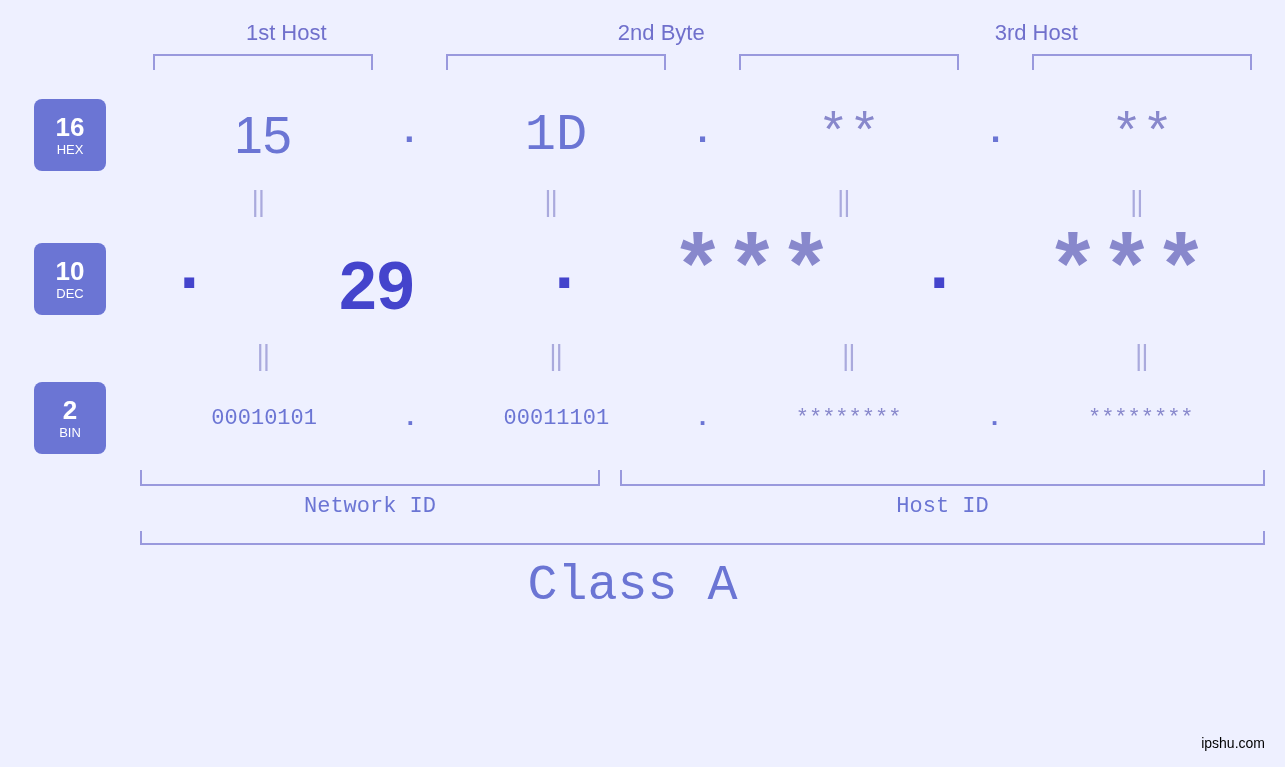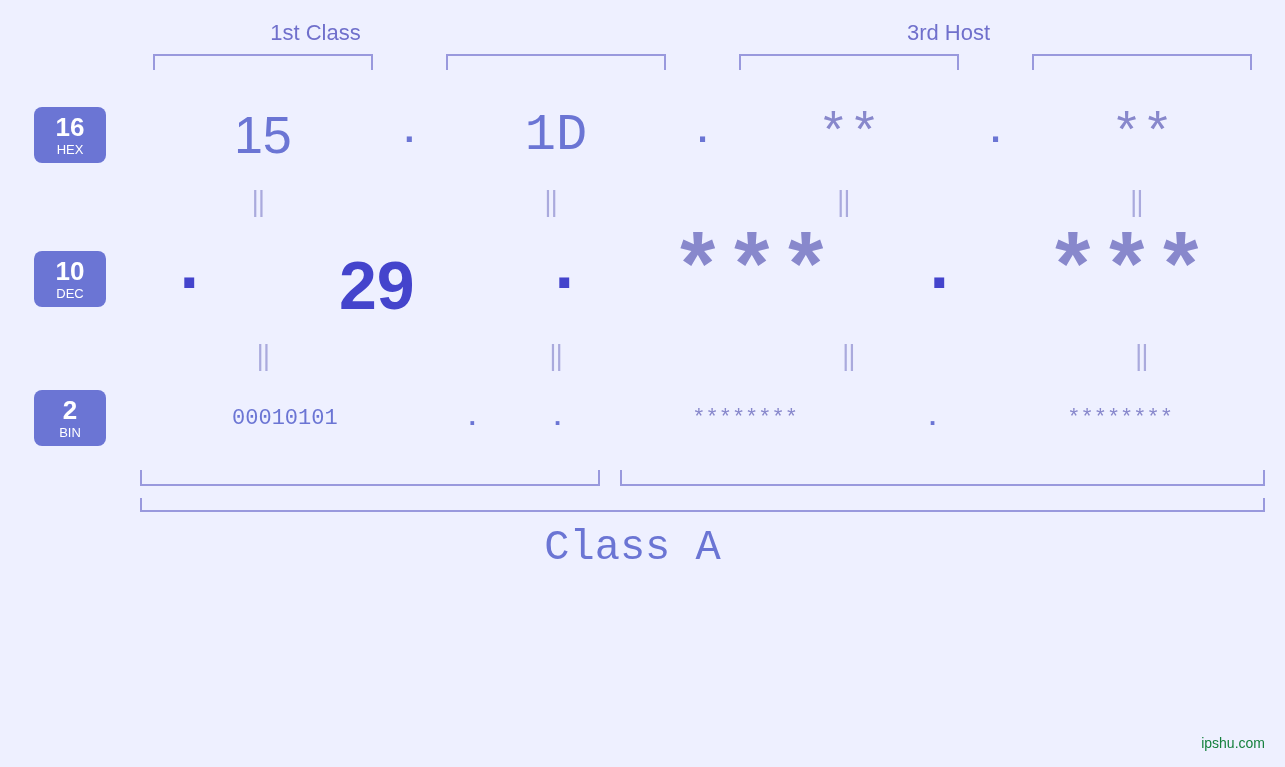--- a/index.html
+++ b/index.html
@@ -8,21 +8,21 @@
       width: 1285px;
       height: 767px;
       background: #eef0ff;
       font-family: 'Courier New', Courier, monospace;
       overflow: hidden;
       position: relative;
     }
 
     .badge {
       width: 72px;
-      height: 56px;
+      height: 72px;
       background: #6b75d4;
       border-radius: 8px;
       display: flex;
       flex-direction: column;
       align-items: center;
       justify-content: center;
       color: white;
     }
 
     .badge-number {
@@ -51,22 +51,23 @@
     }
   </style>
 </head>
 <body>
 
 <div class="full-layout">
 
   <div style="display:flex; width:1285px; margin-bottom:8px;">
     <div class="left-spacer"></div>
     <div style="flex:1; display:flex; justify-content:space-around; padding-right:20px;">
-      <div style="width:230px; text-align:center; color:#7070cc; font-size:22px; font-family:Arial,sans-serif;">1st Class</div>
+      <div style="width:230px; text-align:center; color:#7070cc; font-size:22px; font-family:Arial,sans-serif;">1st Host</div>
       <div style="width:20px;"></div>
+      <div style="width:230px; text-align:center; color:#7070cc; font-size:22px; font-family:Arial,sans-serif;">2nd Byte</div>
       <div style="width:20px;"></div>
       <div style="width:230px; text-align:center; color:#7070cc; font-size:22px; font-family:Arial,sans-serif;">3rd Host</div>
       <div style="width:20px;"></div>
     </div>
   </div>
 
   <div style="display:flex; width:1285px; margin-bottom:20px;">
     <div class="left-spacer"></div>
     <div style="flex:1; display:flex; justify-content:space-around; padding-right:20px; align-items:flex-end;">
       <div style="width:220px; height:16px; border-top:2px solid #9999dd; border-left:2px solid #9999dd; border-right:2px solid #9999dd;"></div>
@@ -143,44 +144,53 @@
   <div style="display:flex; width:1285px; align-items:center; height:80px;">
     <div style="width:140px; display:flex; justify-content:center; align-items:center;">
       <div class="badge">
         <span class="badge-number">2</span>
         <span class="badge-label">BIN</span>
       </div>
     </div>
     <div style="flex:1; display:flex; justify-content:space-around; align-items:center; padding-right:20px;">
       <div style="width:220px; text-align:center; color:#6b75d4; font-size:22px; font-family:'Courier New',monospace;">00010101</div>
       <div style="color:#6b75d4; font-size:26px; font-weight:bold;">.</div>
+      <div style="width:220px; text-align:center; color:#6b75d4; font-size:22px; font-family:'Courier New',monospace;">00011101</div>
       <div style="color:#6b75d4; font-size:26px; font-weight:bold;">.</div>
       <div style="width:220px; text-align:center; color:#8888cc; font-size:22px; font-family:'Courier New',monospace;">********</div>
       <div style="color:#6b75d4; font-size:26px; font-weight:bold;">.</div>
       <div style="width:220px; text-align:center; color:#8888cc; font-size:22px; font-family:'Courier New',monospace;">********</div>
     </div>
   </div>
 
   <div style="display:flex; width:1285px; margin-top:6px; height:22px;">
     <div style="width:140px;"></div>
 
     <div style="display:flex; align-items:flex-end; padding-right:20px; flex:1; gap:0;">
 
       <div style="width:460px; height:16px; border-bottom:2px solid #9999dd; border-left:2px solid #9999dd; border-right:2px solid #9999dd;"></div>
       <div style="width:20px;"></div>
 
       <div style="flex:1; height:16px; border-bottom:2px solid #9999dd; border-left:2px solid #9999dd; border-right:2px solid #9999dd;"></div>
     </div>
   </div>
 
+  <div style="display:flex; width:1285px; margin-top:8px;">
+    <div style="width:140px;"></div>
+    <div style="display:flex; flex:1; padding-right:20px; gap:0;">
+      <div style="width:460px; text-align:center; color:#6b75d4; font-size:22px; font-family:'Courier New',monospace;">Network ID</div>
+      <div style="width:20px;"></div>
+      <div style="flex:1; text-align:center; color:#6b75d4; font-size:22px; font-family:'Courier New',monospace;">Host ID</div>
+    </div>
+  </div>
 
   <div style="display:flex; width:1285px; margin-top:12px; height:18px;">
     <div style="width:140px;"></div>
     <div style="flex:1; padding-right:20px;">
       <div style="width:100%; height:14px; border-bottom:2px solid #9999dd; border-left:2px solid #9999dd; border-right:2px solid #9999dd;"></div>
     </div>
   </div>
 
-  <div style="text-align:center; color:#6b75d4; font-size:42px; font-family:'Courier New',monospace; margin-top:8px; width:1265px;">Class A</div>
+  <div style="text-align:center; color:#6b75d4; font-size:50px; font-family:'Courier New',monospace; margin-top:8px; width:1265px;">Class A</div>
 
 </div>
 
-<div style="position:absolute; bottom:16px; right:20px; color:#15803d; font-size:14px; font-family:Arial,sans-serif;">ipshu.com</div>
+<div style="position:absolute; bottom:16px; right:20px; color:#000000; font-size:14px; font-family:Arial,sans-serif;">ipshu.com</div>
 
 </body></html>

